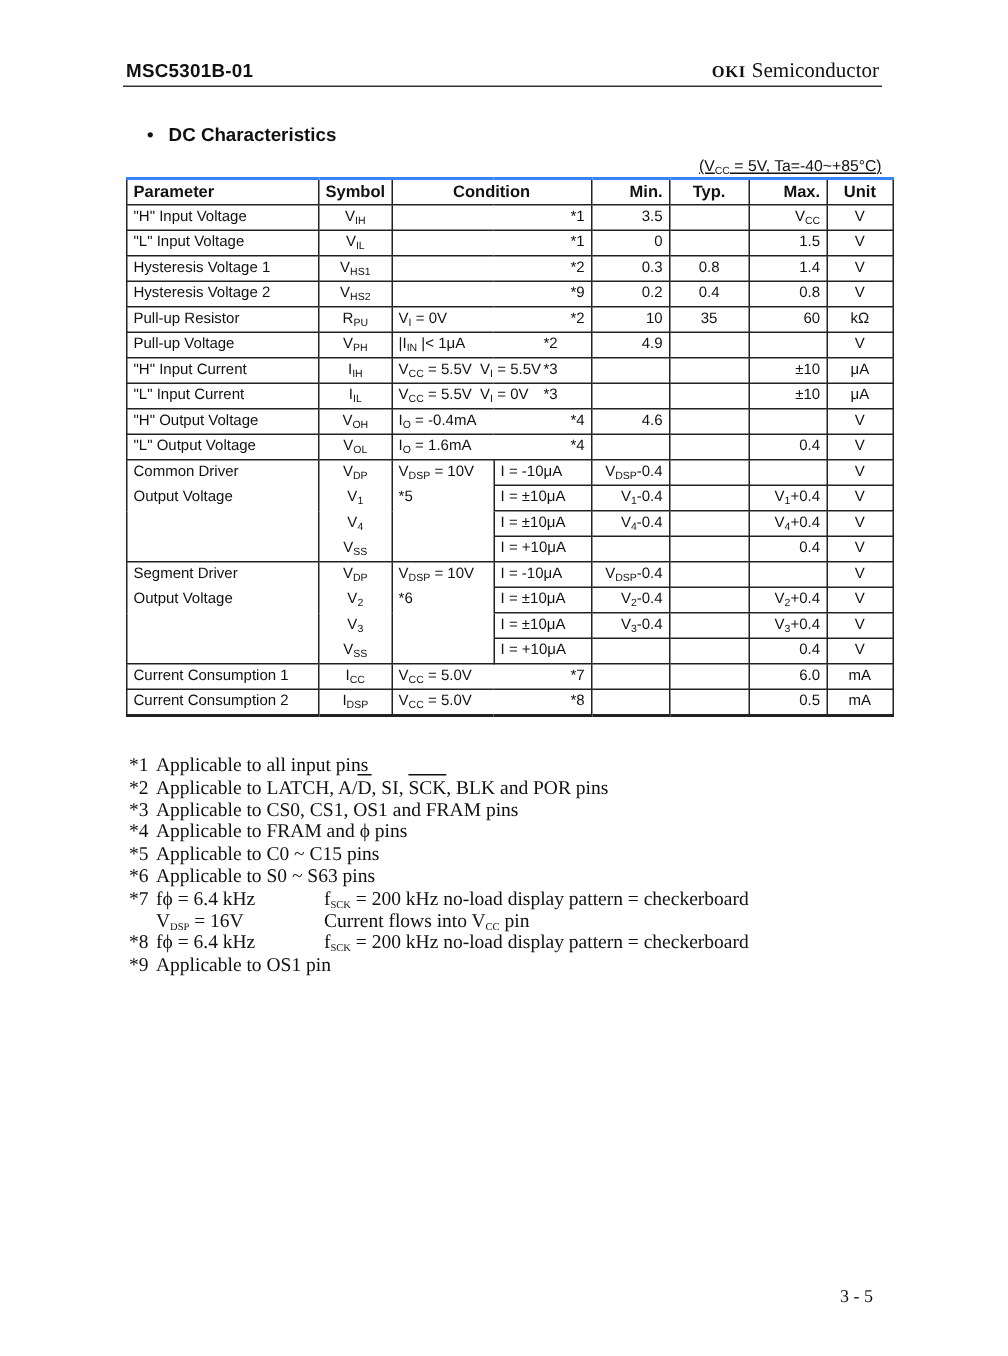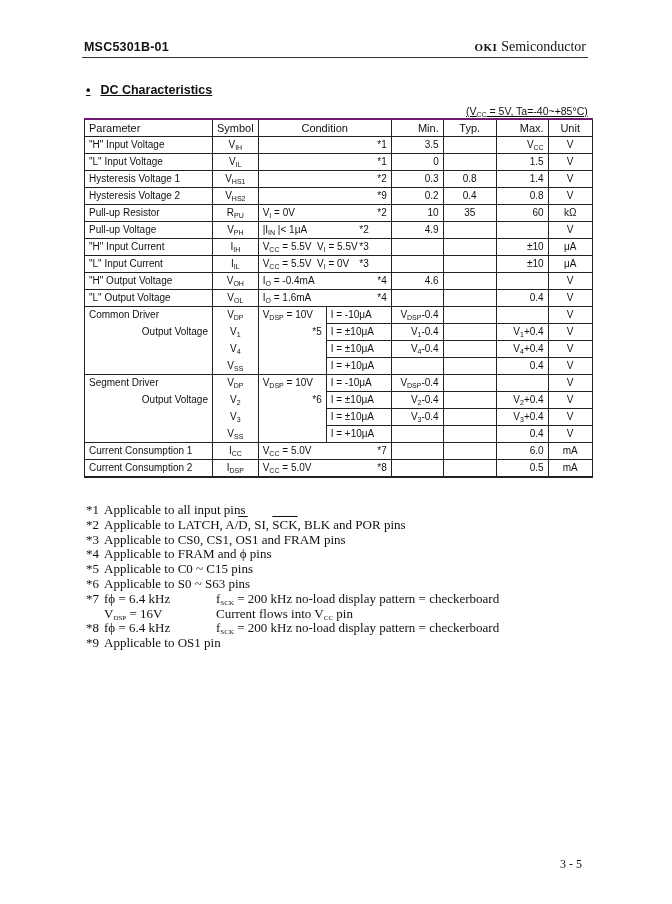--- a/index.html
+++ b/index.html
@@ -2,28 +2,28 @@
 <html><head>
 <meta charset="utf-8">
 <style>
   html,body{margin:0;padding:0;background:#fff;}
   body{width:672px;height:904px;position:relative;overflow:hidden;color:#111;font-family:"Liberation Sans",sans-serif;}
   .hdr-left{position:absolute;left:84px;top:40px;font-weight:bold;font-size:12.5px;letter-spacing:0.2px;}
   .hdr-right{position:absolute;right:86px;top:38px;font-size:14px;}
   .hdr-right .oki{font-family:"Liberation Serif",serif;font-weight:bold;font-size:11px;letter-spacing:0.5px;}
   .hdr-right .semi{font-family:"Liberation Serif",serif;font-size:14px;}
   .hdr-rule{position:absolute;left:82px;top:57px;width:506px;height:1px;background:#333;}
-  .section{position:absolute;left:86px;top:83px;font-weight:bold;font-size:12.5px;text-decoration:underline;}
+  .section{position:absolute;left:98px;top:83px;font-weight:bold;font-size:12.5px;}
   .section .bullet{margin-right:10px;}
   .cond-note{position:absolute;left:466px;top:105px;font-size:10.5px;text-decoration:underline;}
   table{position:absolute;left:84px;top:118px;border-collapse:collapse;font-size:10px;font-family:"Liberation Sans",sans-serif;}
   td,th{border:1px solid #222;padding:0 4px;height:16px;line-height:16px;white-space:nowrap;}
-  th{font-weight:normal;font-size:11px;border-top:2px solid #701a75;}
+  th{font-weight:bold;font-size:11px;border-top:2px solid #3b82f6;}
   tr.last td{border-bottom:2px solid #222;}
-  .nt{border-top:none;text-align:right;}
+  .nt{border-top:none;}
   .nb{border-bottom:none;margin-left:28px;}
   .c{text-align:center;}
   .r{text-align:right;}
   sub{font-size:7px;vertical-align:-2px;line-height:0;}
   .notes{position:absolute;left:86px;top:503px;font-family:"Liberation Serif",serif;font-size:13px;line-height:14.8px;}
   .notes .n{display:flex;}
   .notes .k{width:18px;}
   .notes .c1{width:112px;display:inline-block;}
   .ovl{text-decoration:overline;}
   .footer-code{position:absolute;left:32px;top:860px;font-family:"DejaVu Sans Mono",monospace;font-size:15px;letter-spacing:1px;margin-top:48px;}

